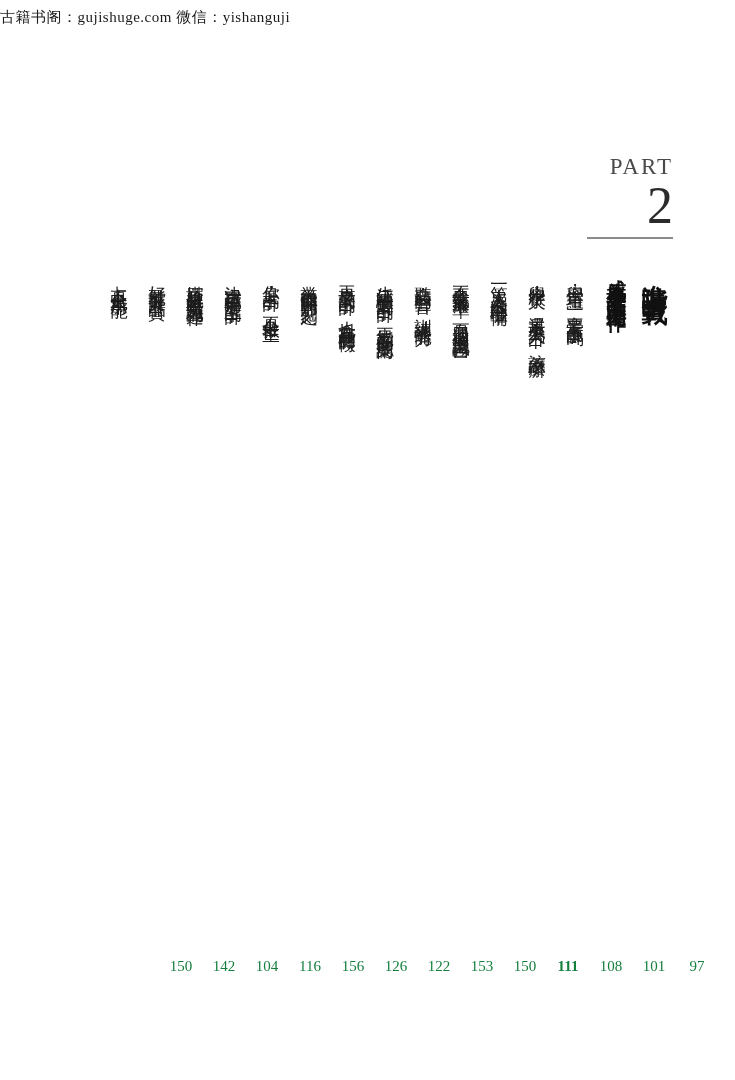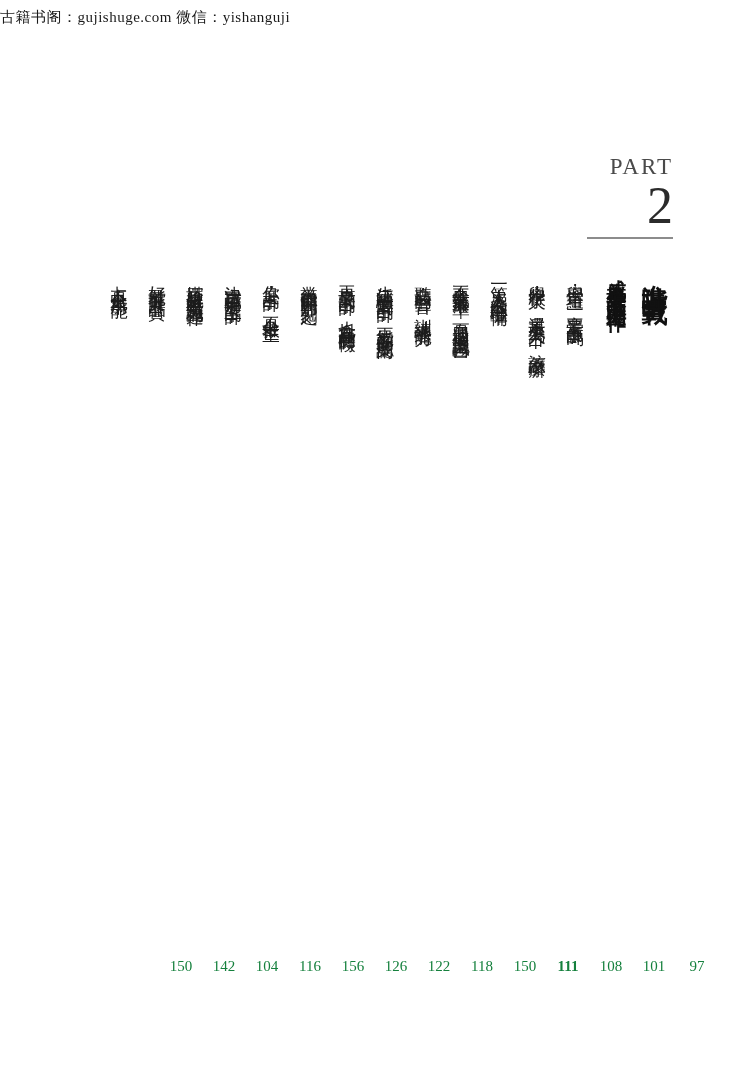--- a/index.html
+++ b/index.html
@@ -176,21 +176,21 @@
     <div class="toc-page" style="left:551px;font-weight:bold;">111</div>
 
     <div class="toc-entry" style="right:304px;">
       <div class="vtext entry-text">聽自己的聲音，訓練表達能力</div>
     </div>
     <div class="toc-page" style="left:508px;">150</div>
 
     <div class="toc-entry" style="right:342px;">
       <div class="vtext entry-text">生活經驗豐富的占卜師，更能受到個案認同</div>
     </div>
-    <div class="toc-page" style="left:465px;">118</div>
+    <div class="toc-page" style="left:465px;">153</div>
 
     <div class="toc-entry" style="right:380px;">
       <div class="vtext entry-text">再專業的占卜師，也會有凸槌的時候</div>
     </div>
     <div class="toc-page" style="left:422px;">122</div>
 
     <div class="toc-entry" style="right:418px;">
       <div class="vtext entry-text">業力從你開口的那一刻起</div>
     </div>
     <div class="toc-page" style="left:379px;">126</div>

